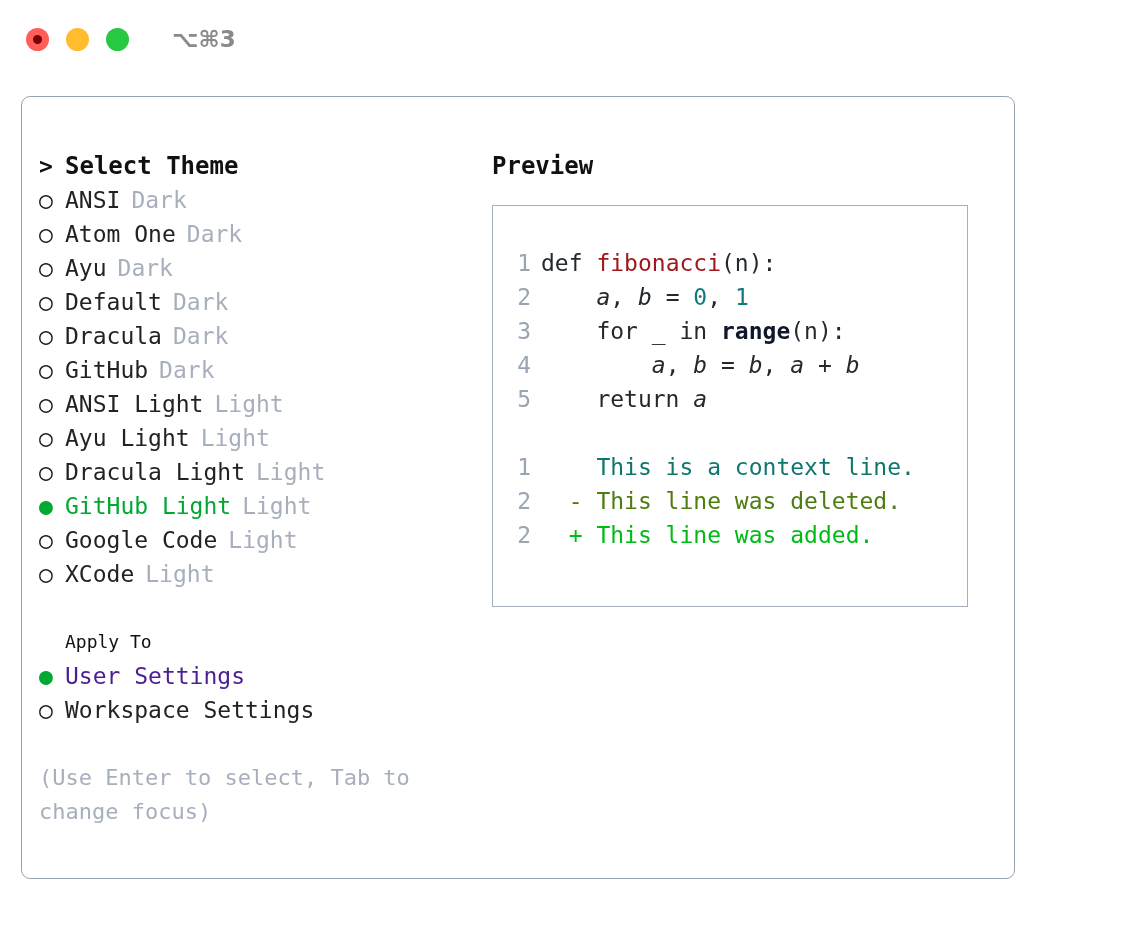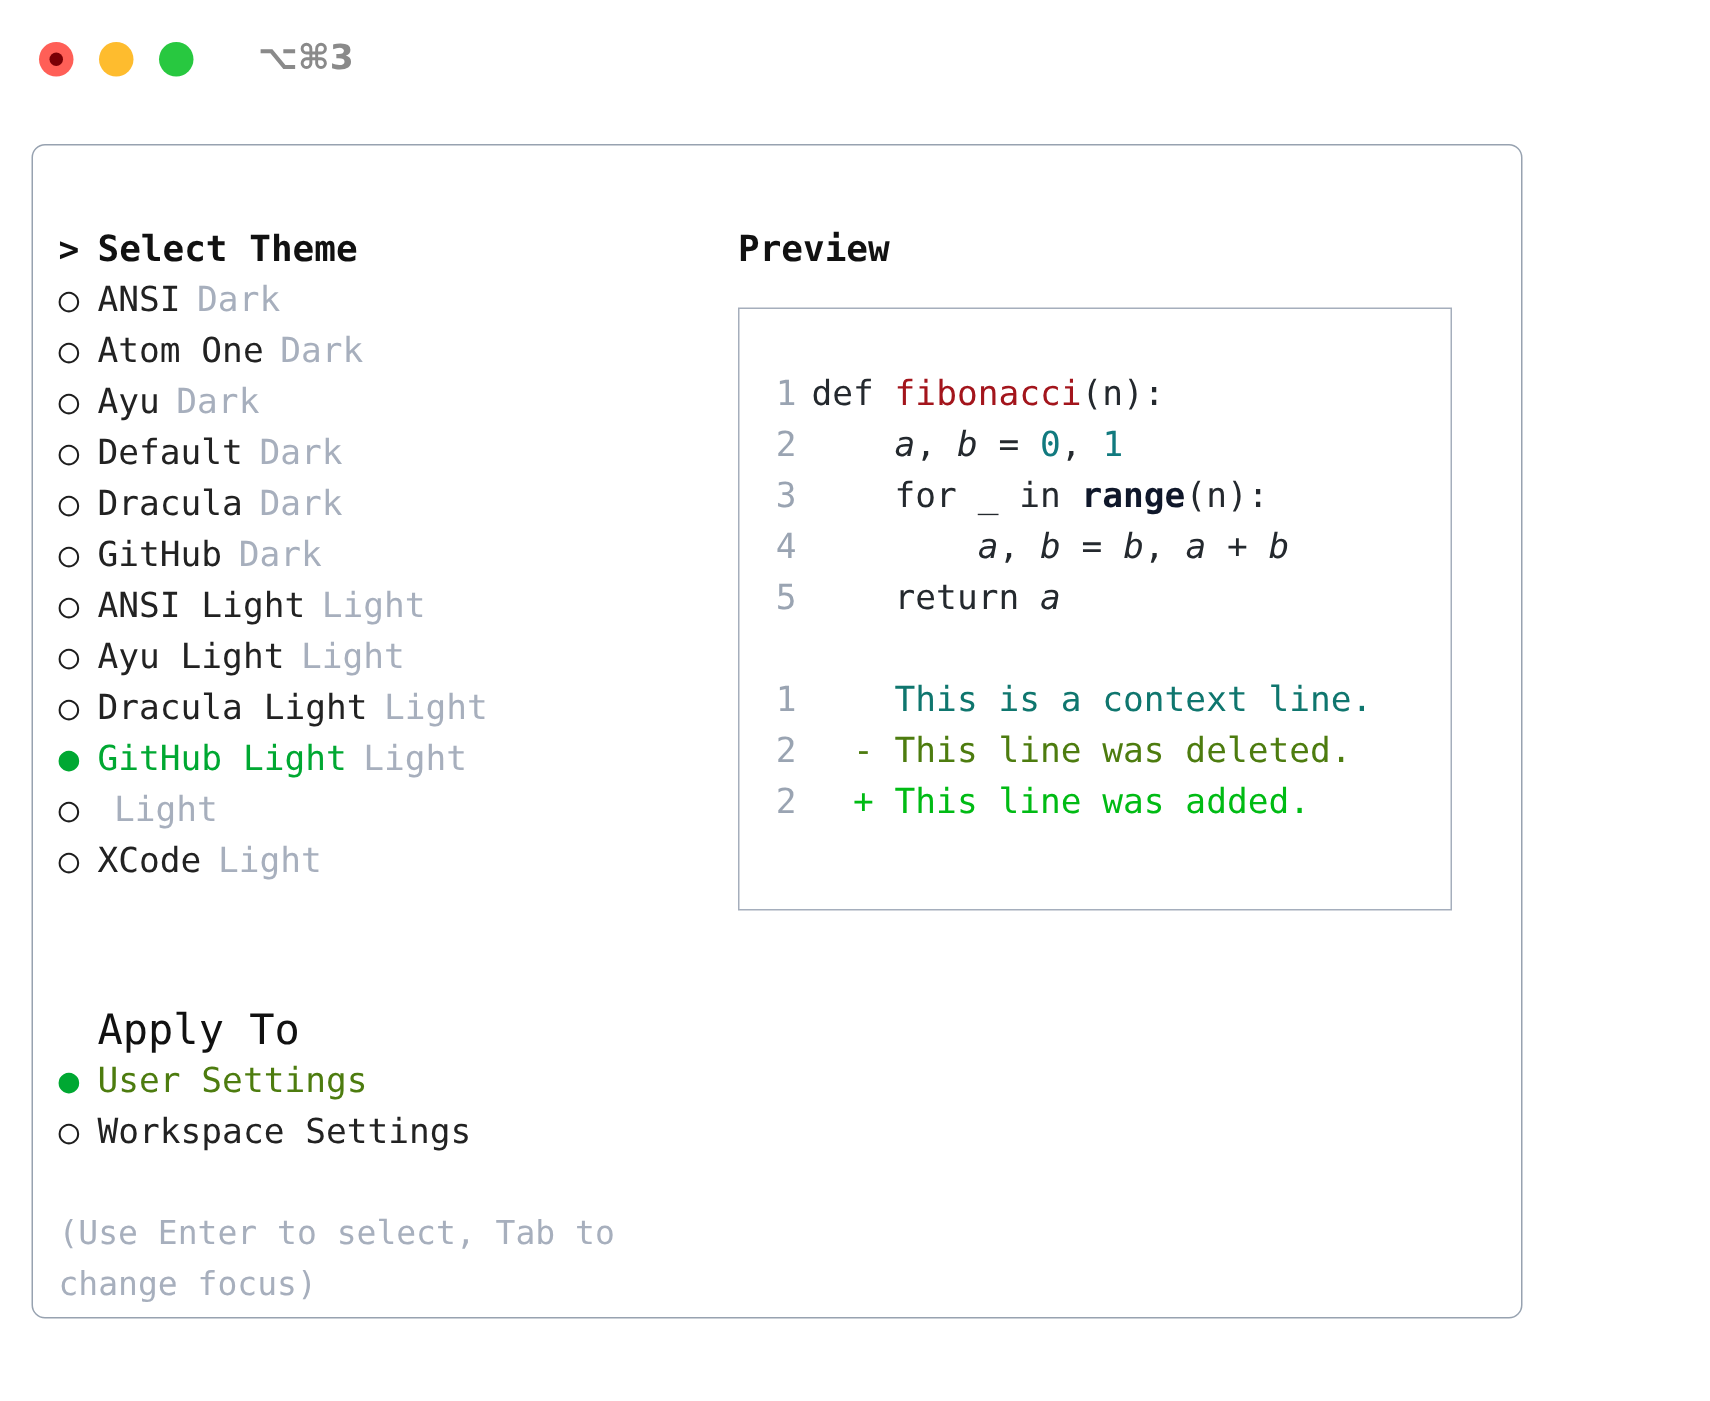--- a/index.html
+++ b/index.html
@@ -111,29 +111,28 @@
   .theme-name.selected { color: #00a832; }
   .theme-kind {
     color: #a7afbd;
     margin-left: 11px;
   }
 
   .spacer-row { height: 34px; }
 
   #apply-to-header {
     padding-left: 26px;
-    font-size: 28px;
+    font-size: 18px;
     line-height: 34px;
     height: 34px;
     color: #111111;
-    margin-top: 45px;
   }
 
   .apply-name { color: #222222; }
-  .apply-name.selected { color: #4d7c0f; }
+  .apply-name.selected { color: #4c1d95; }
 
   #hint-text {
     margin-top: 34px;
     padding-left: 0px;
     font-size: 22px;
     line-height: 34px;
     color: #a7afbd;
     width: 410px;
     white-space: normal;
   }
@@ -268,20 +267,21 @@
             <span class="theme-name">Dracula Light</span>
             <span class="theme-kind">Light</span>
           </div>
           <div class="row">
             <span class="marker selected">●</span>
             <span class="theme-name selected">GitHub Light</span>
             <span class="theme-kind">Light</span>
           </div>
           <div class="row">
             <span class="marker">○</span>
+            <span class="theme-name">Google Code</span>
             <span class="theme-kind">Light</span>
           </div>
           <div class="row">
             <span class="marker">○</span>
             <span class="theme-name">XCode</span>
             <span class="theme-kind">Light</span>
           </div>
         </div>
 
       <div class="spacer-row"></div>

